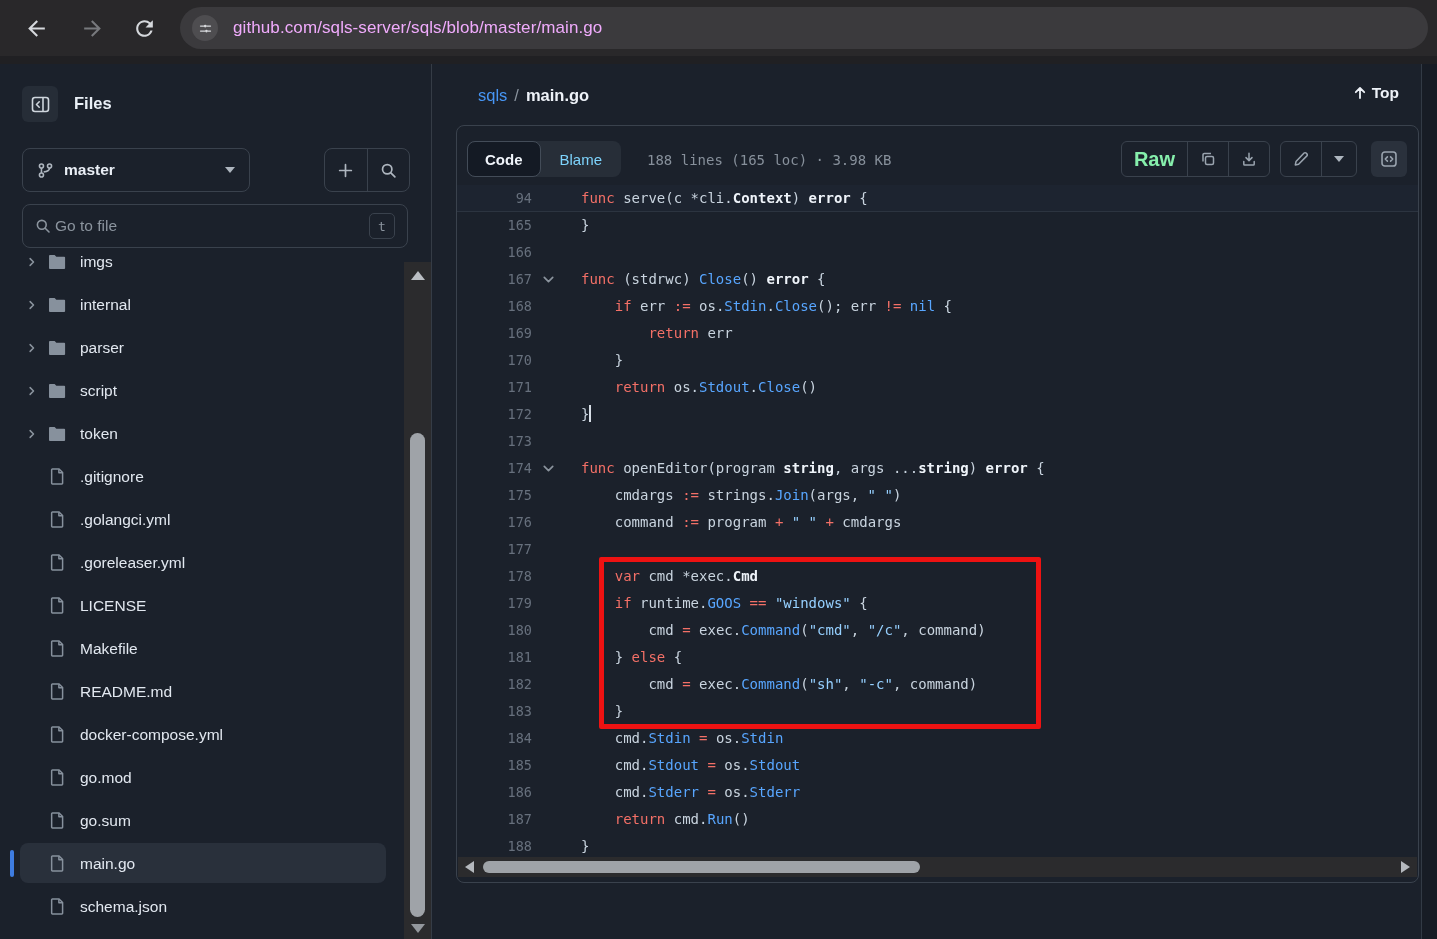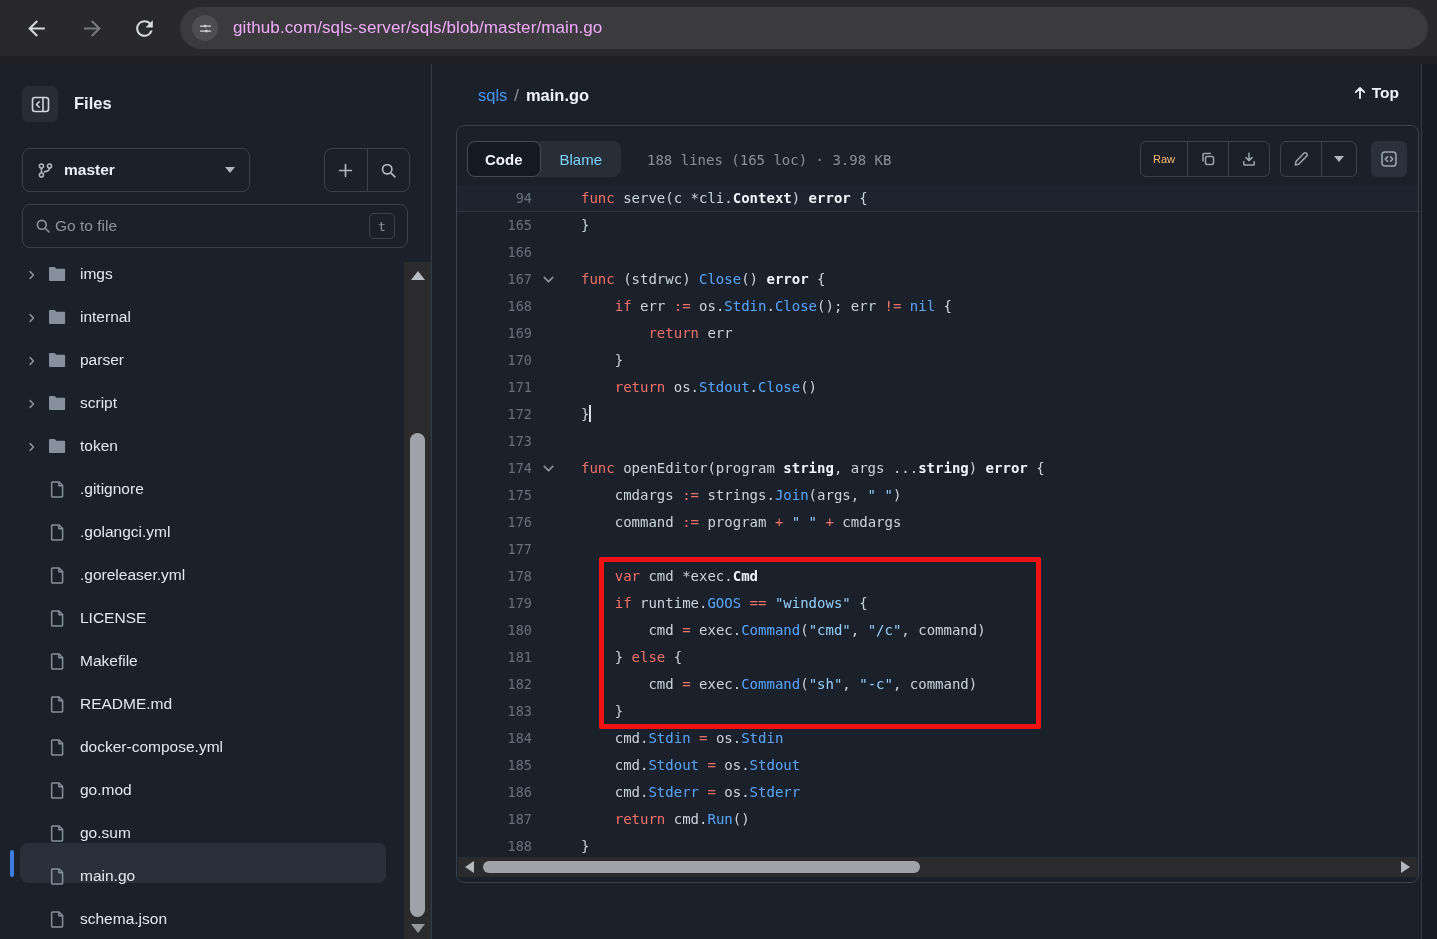--- a/index.html
+++ b/index.html
@@ -25,21 +25,21 @@
   .caret-down{width:0;height:0;border-left:5px solid transparent;border-right:5px solid transparent;border-top:6px solid #aeb6bf;}
   .split-btn{position:absolute;left:324px;top:84px;width:86px;height:44px;border:1px solid #3a424d;border-radius:8px;box-sizing:border-box;display:flex;}
   .split-cell{flex:1;display:flex;align-items:center;justify-content:center;}
   .split-cell + .split-cell{border-left:1px solid #3a424d;}
   .goto-wrap{position:absolute;left:22px;top:140px;width:386px;height:44px;border:1px solid #3a424d;border-radius:8px;box-sizing:border-box;display:flex;align-items:center;padding:0 12px;}
   .goto-input{flex:1;background:transparent;border:none;outline:none;margin-left:2px;font-size:15.5px;color:#e9eef5;font-family:"Liberation Sans",sans-serif;}
   .goto-input::placeholder{color:#8b949e;}
   .key-badge{width:24px;height:24px;border:1px solid #3a424d;border-radius:5px;color:#8b949e;font-size:13px;display:flex;align-items:center;justify-content:center;font-family:"DejaVu Sans Mono",monospace;}
 
   .tree{position:absolute;left:0;top:191px;width:404px;height:684px;overflow:hidden;}
-  .trow{position:relative;height:43px;display:flex;align-items:flex-end;padding-left:24px;box-sizing:border-box;cursor:pointer;}
+  .trow{position:relative;height:43px;display:flex;align-items:center;padding-left:24px;box-sizing:border-box;cursor:pointer;}
   .trow.clipped{margin-top:-15px;}
   .tchev{width:16px;height:16px;margin-right:8px;display:flex;align-items:center;justify-content:center;z-index:1;}
   .ticon{width:18px;height:18px;margin-right:14px;display:flex;align-items:center;justify-content:center;z-index:1;}
   .tlabel{font-size:15.5px;color:#e2e8f0;z-index:1;}
   .row-hl{position:absolute;left:20px;right:18px;top:1px;bottom:2px;background:#29303b;border-radius:8px;}
   .row-accent{position:absolute;left:10px;top:8px;width:4px;height:27px;border-radius:2px;background:#3e7ce0;}
 
   .vsb-track{position:absolute;left:404px;top:198px;width:27px;height:677px;background:#2b2b2d;}
   .vsb-thumb{position:absolute;left:6px;top:171px;width:15px;height:484px;border-radius:8px;background:#9fa3a8;}
   .tri-up{position:absolute;left:7px;top:9px;width:0;height:0;border-left:7px solid transparent;border-right:7px solid transparent;border-bottom:9px solid #babec3;}
@@ -57,21 +57,21 @@
   .box{position:absolute;left:24px;top:61px;width:963px;height:758px;border:1px solid #3a424d;border-radius:8px;box-sizing:border-box;}
   .toolbar{position:absolute;left:0;right:0;top:4px;height:59px;border-bottom:3px solid #f0abfc;}
   .seg{position:absolute;left:10px;top:11px;height:36px;display:flex;background:#272e38;border-radius:8px;}
   .seg-code{height:36px;padding:0 17px;display:flex;align-items:center;background:#141a24;border:1px solid #434c58;border-radius:8px;box-sizing:border-box;font-size:15px;font-weight:700;color:#f0f4fa;}
   .seg-blame{height:36px;padding:0 19px;display:flex;align-items:center;font-size:15px;color:#7dd3fc;}
   .meta{position:absolute;left:190px;top:0;height:59px;display:flex;align-items:center;font-family:"DejaVu Sans Mono",monospace;font-size:14px;color:#87909b;}
   .tb-right{position:absolute;right:11px;top:11px;display:flex;align-items:center;}
   .grp{display:flex;height:34px;border:1px solid #3a424d;border-radius:6px;overflow:hidden;}
   .grp .cell{display:flex;align-items:center;justify-content:center;padding:0 12px;cursor:pointer;}
   .grp .cell + .cell{border-left:1px solid #3a424d;}
-  .raw-label{font-size:11px;font-weight:400;color:#fdba74;}
+  .raw-label{font-size:20px;font-weight:700;color:#86efac;}
   .symbols-btn{width:36px;height:36px;background:#2a313c;border-radius:6px;display:flex;align-items:center;justify-content:center;cursor:pointer;}
   .mr10{margin-right:10px;} .mr14{margin-right:14px;}
 
   .codepane{position:absolute;left:0;right:0;top:59px;bottom:25px;overflow:hidden;}
   .sticky{height:26px;background:#1d2430;border-bottom:1px solid #2c3440;}
   .cl{display:flex;height:27px;align-items:center;font-family:"DejaVu Sans Mono",monospace;font-size:14px;line-height:27px;}
   .sticky .cl{height:26px;line-height:26px;}
   .ln{width:75px;flex:none;text-align:right;color:#67707d;font-size:13.5px;cursor:pointer;}
   .fold{width:49px;flex:none;display:flex;align-items:center;padding-left:9px;box-sizing:border-box;}
   .ct{white-space:pre;color:#c9d4df;}

